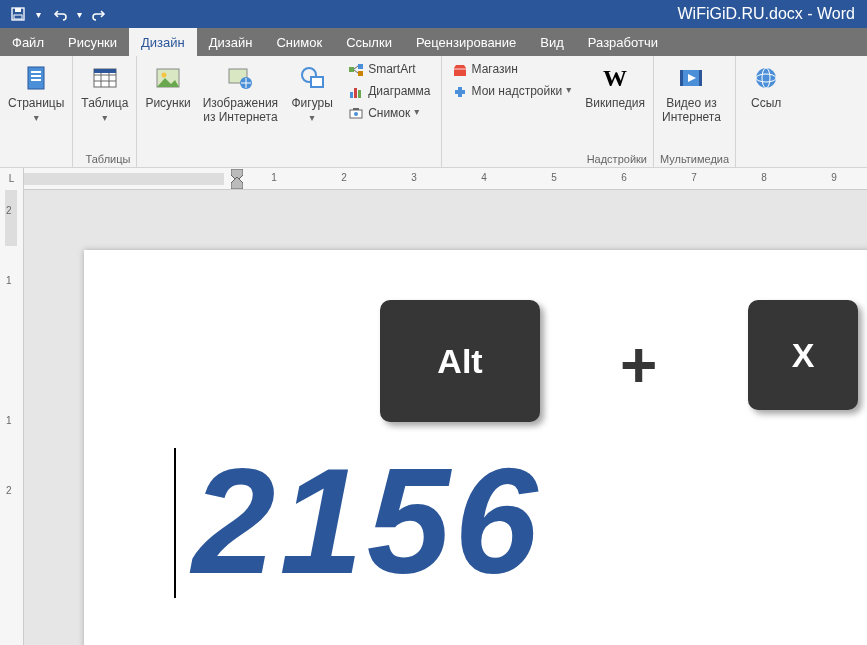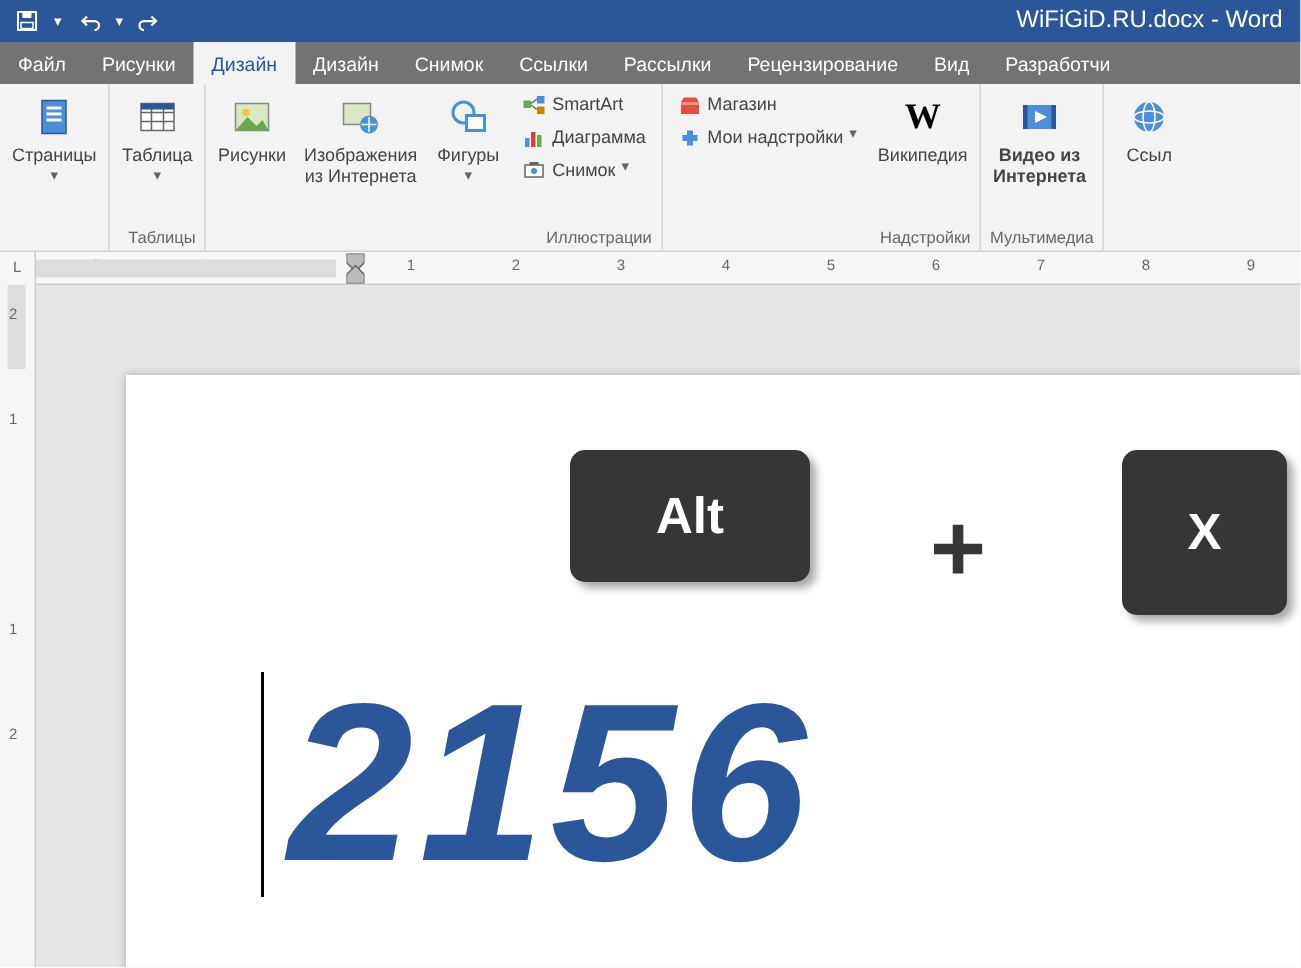--- a/index.html
+++ b/index.html
@@ -108,21 +108,21 @@
   .page {
     position:absolute; left:60px; top:60px; width:1200px; height:1600px;
     background:#fff; box-shadow: 0 0 6px rgba(0,0,0,0.25);
   }
   .key {
     position:absolute; background:#363636; color:#fff;
     border-radius:10px; display:flex; align-items:center; justify-content:center;
     font-weight:700; box-shadow: 4px 4px 6px rgba(0,0,0,0.35);
     font-family: "Segoe UI", sans-serif;
   }
-  .key.alt { left:296px; top:50px; width:160px; height:88px; font-size:34px; }
+  .key.alt { left:296px; top:50px; width:160px; height:122px; font-size:34px; }
   .key.x   { left:664px; top:50px; width:110px; height:110px; font-size:34px; }
   .plus {
     position:absolute; left:536px; top:78px; font-size:64px; font-weight:900; color:#363636;
   }
   .bignum {
     position:absolute; left:108px; top:185px; font-size:150px; font-weight:700; color:#2b579a;
     letter-spacing: 4px; font-family:"Segoe UI", sans-serif;font-style:italic;
   }
   .cursor-line {
     position:absolute; left:90px; top:198px; width:2px; height:150px; background:#000;
@@ -158,21 +158,20 @@
   <div class="title-text">WiFiGiD.RU.docx - Word</div>
 </div>
 
 <div class="tabs">
   <div class="tab">Файл</div>
   <div class="tab">Рисунки</div>
   <div class="tab active">Дизайн</div>
   <div class="tab">Дизайн</div>
   <div class="tab">Снимок</div>
   <div class="tab">Ссылки</div>
-  <div class="tab">Рассылки</div>
   <div class="tab">Рецензирование</div>
   <div class="tab">Вид</div>
   <div class="tab">Разработчи</div>
 </div>
 
 <div class="ribbon">
 
   <div class="group">
     <div class="group-body">
       <div class="big-btn">
@@ -273,21 +272,20 @@
                 <rect x="2" y="4" width="12" height="8" fill="#fff" stroke="#666"></rect>
                 <circle cx="8" cy="8" r="2" fill="#4a8fd8"></circle>
                 <rect x="5" y="2" width="6" height="2" fill="#666"></rect>
               </svg>
             </span>
           <span>Снимок</span>
           <span class="arrow-down">▾</span>
         </div>
       </div>
     </div>
-    <div class="group-label">Иллюстрации</div>
   </div>
 
   <div class="group">
     <div class="group-body">
       <div class="col" style="justify-content:center; ">
         <div class="small-btn">
           <span class="sico">
               <svg width="16" height="16" viewBox="0 0 16 16">
                 <path d="M2 6 L4 3 H12 L14 6 V14 H2 Z" fill="#e74c3c"></path>
                 <rect x="2" y="6" width="12" height="2" fill="#fff" opacity="0.4"></rect>
@@ -310,21 +308,21 @@
           <span style="font-family:serif;font-size:24px;font-weight:bold;color:#000;">W</span>
         </span>
         <span>Википедия</span>
       </div>
     </div>
     <div class="group-label">Надстройки</div>
   </div>
 
   <div class="group">
     <div class="group-body">
-      <div class="big-btn" style="max-width:72px;font-weight:bold;">
+      <div class="big-btn" style="max-width:72px;">
         <span class="ico">
           <svg width="28" height="28" viewBox="0 0 28 28">
               <rect x="3" y="6" width="22" height="16" fill="#4a8fd8"></rect>
               <rect x="3" y="6" width="3" height="16" fill="#2b579a"></rect>
               <rect x="22" y="6" width="3" height="16" fill="#2b579a"></rect>
               <polygon points="11,10 19,14 11,18" fill="#fff"></polygon>
             </svg>
         </span>
         <span style="white-space:pre-line;">Видео из
 Интернета</span>

